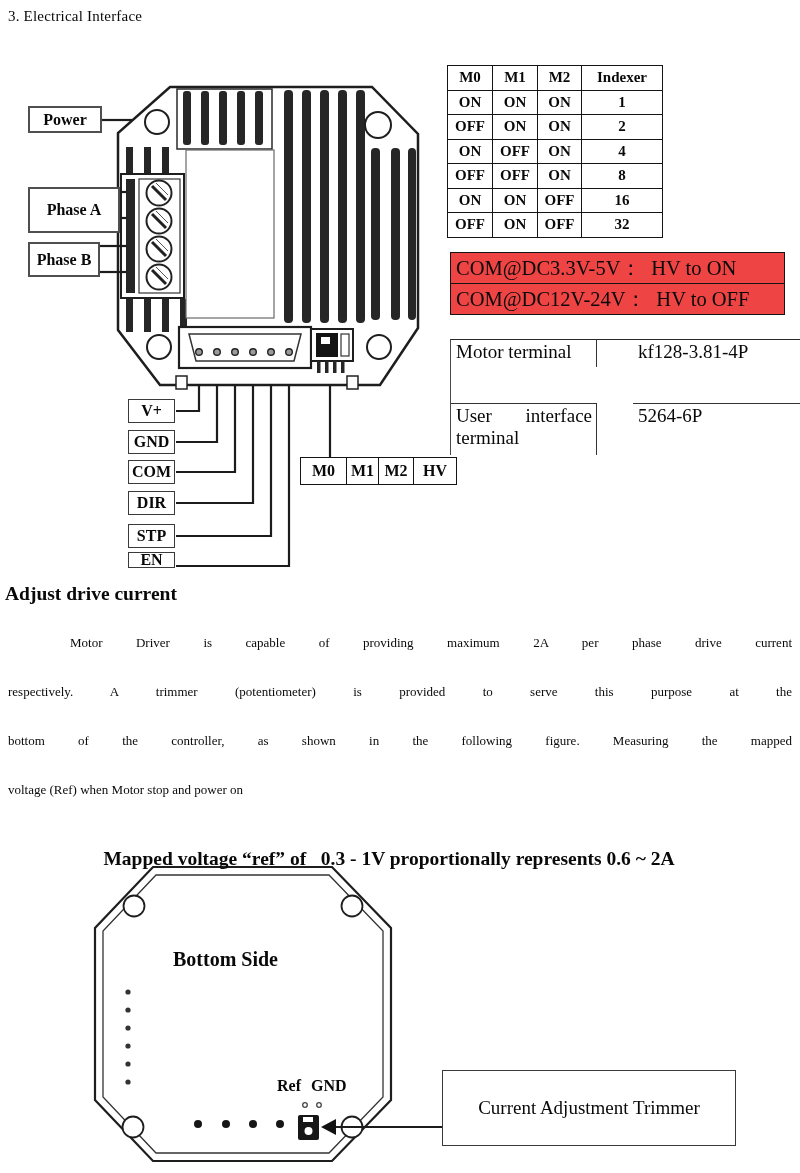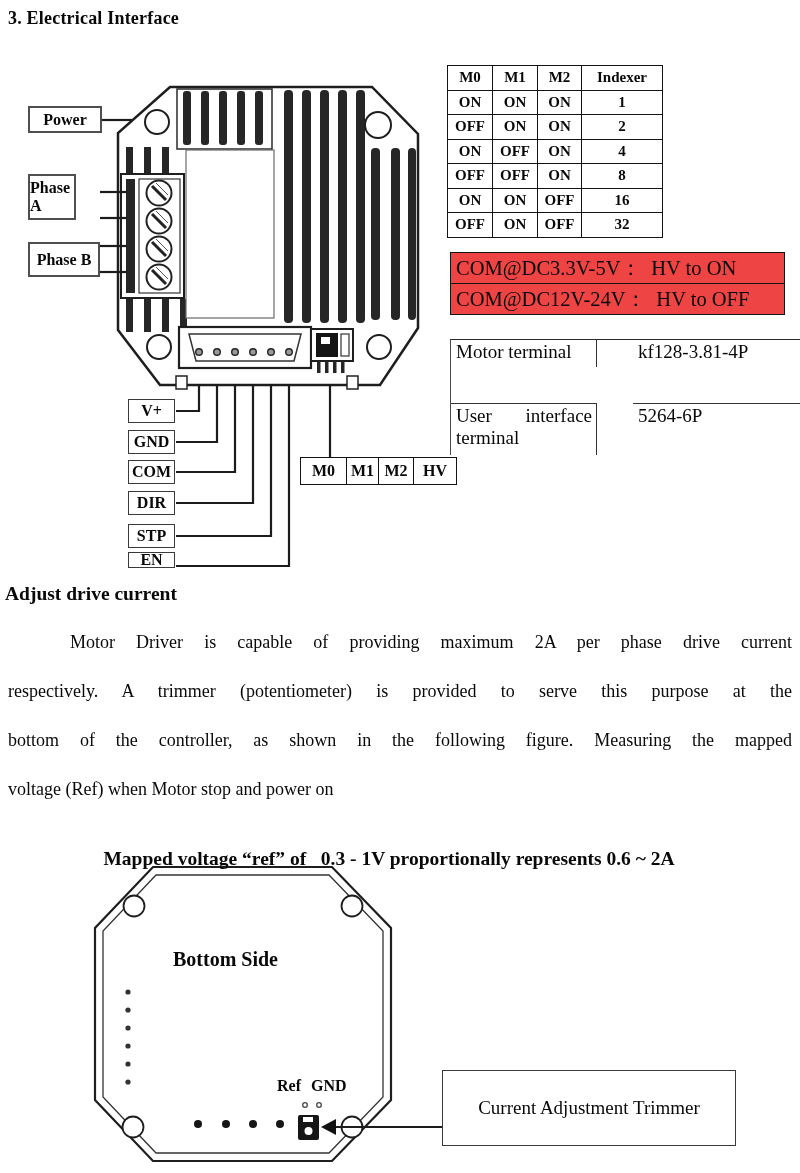--- a/index.html
+++ b/index.html
@@ -1,21 +1,21 @@
 <!DOCTYPE html>
 <html><head>
 <meta charset="utf-8">
 <style>
   html,body{margin:0;padding:0;background:#fff;}
   .page{position:relative;width:800px;height:1173px;background:#fff;overflow:hidden;
         font-family:"Liberation Serif","DejaVu Serif",serif;color:#090909;}
   .abs{position:absolute;}
   svg{position:absolute;left:0;top:0;}
 
-  .h-sec{font-size:18px;font-weight:bold;letter-spacing:.2px;}
+  .h-sec{font-size:15px;font-weight:normal;letter-spacing:.2px;}
   .h-sub{font-size:19.5px;font-weight:bold;}
 
   
   .lbl{position:absolute;background:#fff;border:2px solid #4f4f4f;display:flex;
        align-items:center;justify-content:center;font-weight:bold;font-size:16px;box-sizing:border-box;}
   .pinlbl{position:absolute;background:#fff;border:1.7px solid #3a3a3a;display:flex;
        align-items:center;justify-content:center;font-weight:bold;font-size:16px;box-sizing:border-box;}
 
   
   table.idx{border-collapse:collapse;background:#fff;font-size:15px;font-weight:bold;}
@@ -35,21 +35,21 @@
   .tl2{border-right:1.3px solid #333;border-top:1.5px solid #333;min-height:52px;text-align:justify;}
   .tv2{border-top:1.5px solid #333;}
 
   
   .mode{display:flex;border:1.7px solid #141414;background:#fff;box-sizing:border-box;}
   .mode-cell{height:26px;display:flex;align-items:center;justify-content:center;
              font-weight:bold;font-size:16px;box-sizing:border-box;}
   .mode-cell + .mode-cell{border-left:1.5px solid #141414;}
 
   
-  .pline{width:784px;height:49px;line-height:49px;font-size:18px;text-align:justify;text-align-last:justify;}
+  .pline{width:784px;height:49px;line-height:49px;font-size:13px;text-align:justify;text-align-last:justify;}
   .pline.first{text-indent:62px;}
   .pline.last{text-align-last:left;}
   .note{font-size:19.5px;font-weight:bold;text-align:center;white-space:pre;}
 
   .bottom-title{font-size:20px;font-weight:bold;}
   .refgnd{font-size:16px;font-weight:bold;}
   .callout{position:absolute;background:#fff;border:1.6px solid #3a3a3a;display:flex;
            align-items:center;justify-content:center;font-size:19px;box-sizing:border-box;}
 </style>
 </head>
@@ -199,21 +199,21 @@
       <line x1="334" y1="1127" x2="443" y2="1127"></line>
     </g>
     <polygon points="321,1127 336,1119 336,1135" fill="#111111"></polygon>
   </svg>
 
   <div class="abs h-sec" style="left:8px;top:8px">3. Electrical Interface</div>
 
   <div class="lbl" style="left:28px;top:106px;width:74px;height:27px">
     <span>Power</span>
   </div>
-  <div class="lbl" style="left:28px;top:174px;width:48px;height:46px">
+  <div class="lbl" style="left:28px;top:187px;width:92px;height:46px">
     <span>Phase A</span>
   </div>
   <div class="lbl" style="left:28px;top:242px;width:72px;height:35px">
     <span>Phase B</span>
   </div>
 
   <div class="pinlbl" style="left:128px;top:399px;width:47px;height:24px">
     <span>V+</span>
   </div>
   <div class="pinlbl" style="left:128px;top:430px;width:47px;height:24px">

